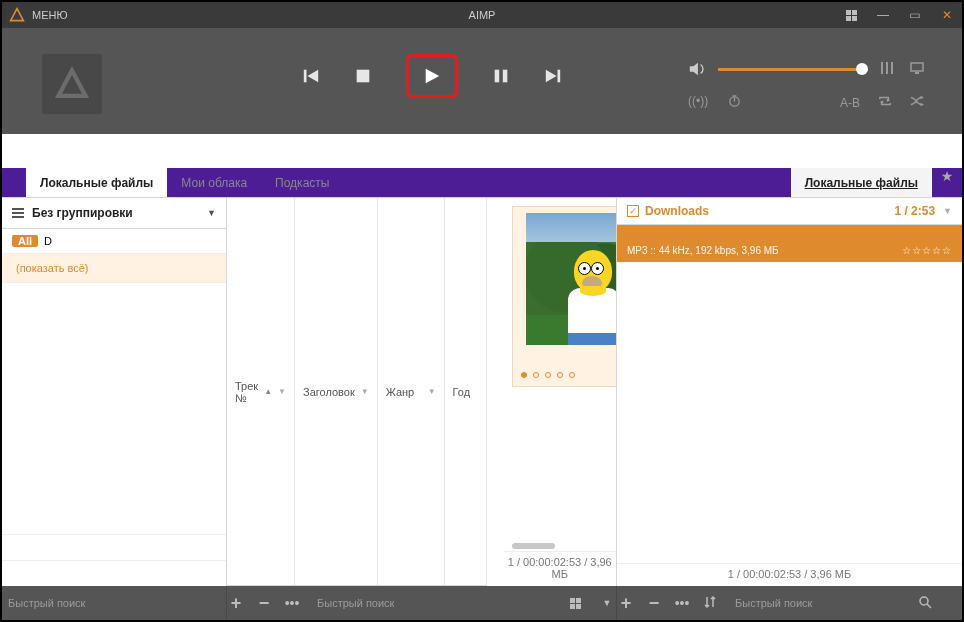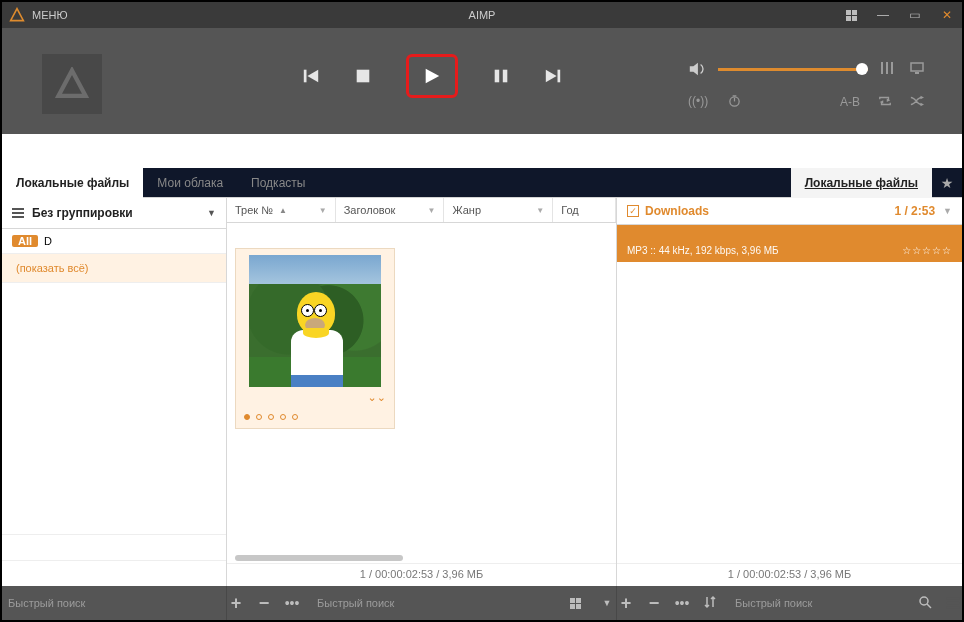--- a/index.html
+++ b/index.html
@@ -26,25 +26,25 @@
 .play-highlight svg { width: 26px; height: 26px; }
 .t-btn svg { width: 18px; height: 18px; fill: #e6e6e6; }
 .player-right { position: absolute; right: 40px; top: 60px; display: flex; flex-direction: column; gap: 16px; }
 .vol-row { display: flex; align-items: center; gap: 12px; }
 .vol-track { width: 150px; height: 3px; background: #de8b2e; position: relative; }
 .vol-thumb { width: 12px; height: 12px; background: #fff; border-radius: 50%; position: absolute; right: 0; top: -5px; }
 .eq-row { display: flex; gap: 16px; }
 .eq-row span, .ctl2-row span { color: #9a9a9a; font-size: 12px; cursor: pointer; }
 .ctl2-row { display: flex; align-items: center; gap: 20px; justify-content: space-between; }
 .ctl2-left { display: flex; gap: 20px; }
-.ctl2-right { display: flex; gap: 18px; align-items: center; }
+.ctl2-right { display: flex; gap: 18px; align-items: flex-end; }
 .progress-gap { height: 34px; background: #fff; }
 
 
-.tabs { display: flex; align-items: center; height: 30px; background: #0f172a; border-bottom: 1px solid #d4d4d4; }
+.tabs { display: flex; height: 30px; background: #4c1d95; border-bottom: 1px solid #d4d4d4; padding-left: 24px; }
 .tab { padding: 0 14px; font-size: 12px; color: #888; cursor: pointer; line-height: 30px; }
 .tab.active { background: #fff; color: #222; font-weight: 600; }
 .tabs .spacer { flex: 1; }
 .tab.active.underline { background: #f4f4f4; color: #222; font-weight: 600; text-decoration: underline; }
 .star-btn { width: 30px; text-align: center; color: #aaa; font-size: 14px; cursor: pointer; }
 
 
 .main { flex: 1; display: grid; grid-template-columns: 225px 390px 1fr; min-height: 0; }
 
 
@@ -58,21 +58,21 @@
 .hamburger-icon::after { top: 8px; }
 .all-row { display: flex; align-items: center; gap: 6px; padding: 6px 10px; font-size: 11px; border-bottom: 1px solid #eee; }
 .all-chip { background: #e08a2e; color: #fff; font-weight: 700; padding: 0 6px; border-radius: 2px; font-size: 11px; }
 .showall { background: #fff2e3; padding: 8px 14px; font-size: 11px; color: #e08a2e; border-bottom: 1px solid #eee; }
 .folder-row { display: flex; align-items: center; gap: 6px; padding: 8px 10px; font-size: 12px; border-bottom: 1px solid #eee; color: #333; }
 .folder-icon { width: 14px; height: 12px; border: 1.5px solid #333; border-radius: 1px; position: relative; }
 .left-panel .filler { flex: 1; }
 .left-blank { height: 26px; border-top: 1px solid #eee; }
 
 
-.mid-panel { display: flex; flex-direction: column; border-right: 1px solid #d7d7d7; gap: 17px; }
+.mid-panel { display: flex; border-right: 1px solid #d7d7d7; gap: 17px; }
 .cols { display: flex; border-bottom: 1px solid #d7d7d7; background: #fff; }
 .col { display: flex; align-items: center; padding: 6px 8px; font-size: 11px; color: #555; border-right: 1px solid #e4e4e4; gap: 6px; flex: 1; cursor: pointer; }
 .col .sort { font-size: 8px; color: #888; }
 .col .filter { margin-left: auto; font-size: 8px; color: #aaa; }
 .art-area { flex: 1; display: flex; flex-direction: column; background: #fff; overflow: hidden; }
 .art-card { margin: 8px; width: 160px; background: #fff2e3; border: 1px solid #ecd9c0; padding: 6px; display: flex; flex-direction: column; align-items: center; }
 .art-img { width: 132px; height: 132px; background: #3a7a2e; position: relative; overflow: hidden; }
 .sky { position: absolute; top: 0; left: 0; right: 0; height: 30%; background: linear-gradient(#7aa7d0, #b4d0e4); }
 .bush { position: absolute; top: 22%; left: 0; right: 0; height: 55%; background: radial-gradient(circle at 30% 40%, #356a2a 0 40%, transparent 41%), radial-gradient(circle at 60% 50%, #2d5e24 0 40%, transparent 41%), radial-gradient(circle at 80% 35%, #3e7a31 0 35%, transparent 36%), #3a6e2e; }
 .homer { position: absolute; bottom: 0; left: 38px; width: 60px; height: 95px; }

